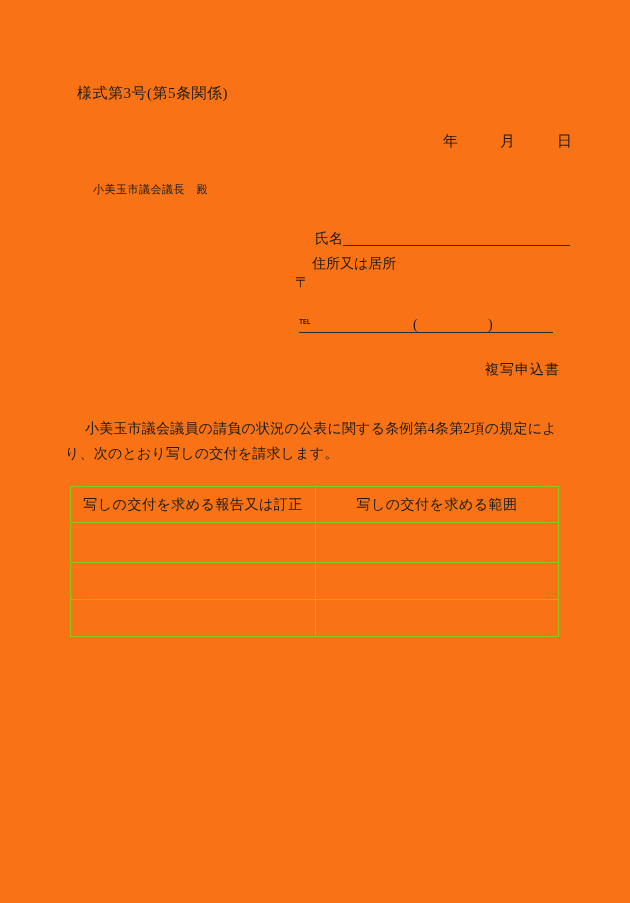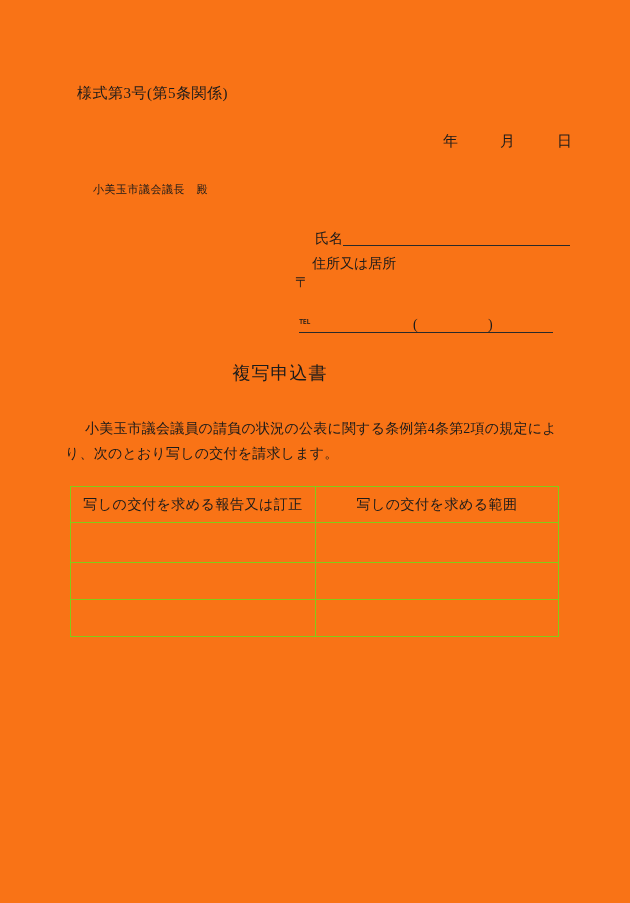--- a/index.html
+++ b/index.html
@@ -31,21 +31,21 @@
   .postal-line { left: 295px; top: 274px; font-size: 14px; }
 
   .tel-line {
     left: 299px; top: 319px; width: 254px; height: 14px;
     border-bottom: 1px solid #2a2a2a; font-size: 14px; line-height: 14px;
   }
   .tel-line .tel-label { position: absolute; left: 0; bottom: 0; }
   .tel-line .paren-open  { position: absolute; left: 114px; bottom: 0; }
   .tel-line .paren-close { position: absolute; left: 189px; bottom: 0; }
 
-  .doc-title { left: 0; top: 361px; width: 560px; text-align: center; font-size: 18px; letter-spacing: 1px; }
+  .doc-title { left: 0; top: 361px; width: 560px; text-align: right; font-size: 14px; letter-spacing: 1px; }
 
   .body-para { left: 65px; top: 416px; font-size: 14px; line-height: 25px; letter-spacing: 0.2px; }
   .body-para .line1 { text-indent: 20px; }
 
   .copy-table {
     position: absolute; left: 70px; top: 486px; width: 488px;
     border-collapse: collapse; table-layout: fixed;
     font-size: 14px; color: #1b1b1b;
   }
   .copy-table th, .copy-table td { border: 1px solid #84cc16; padding: 0; }

